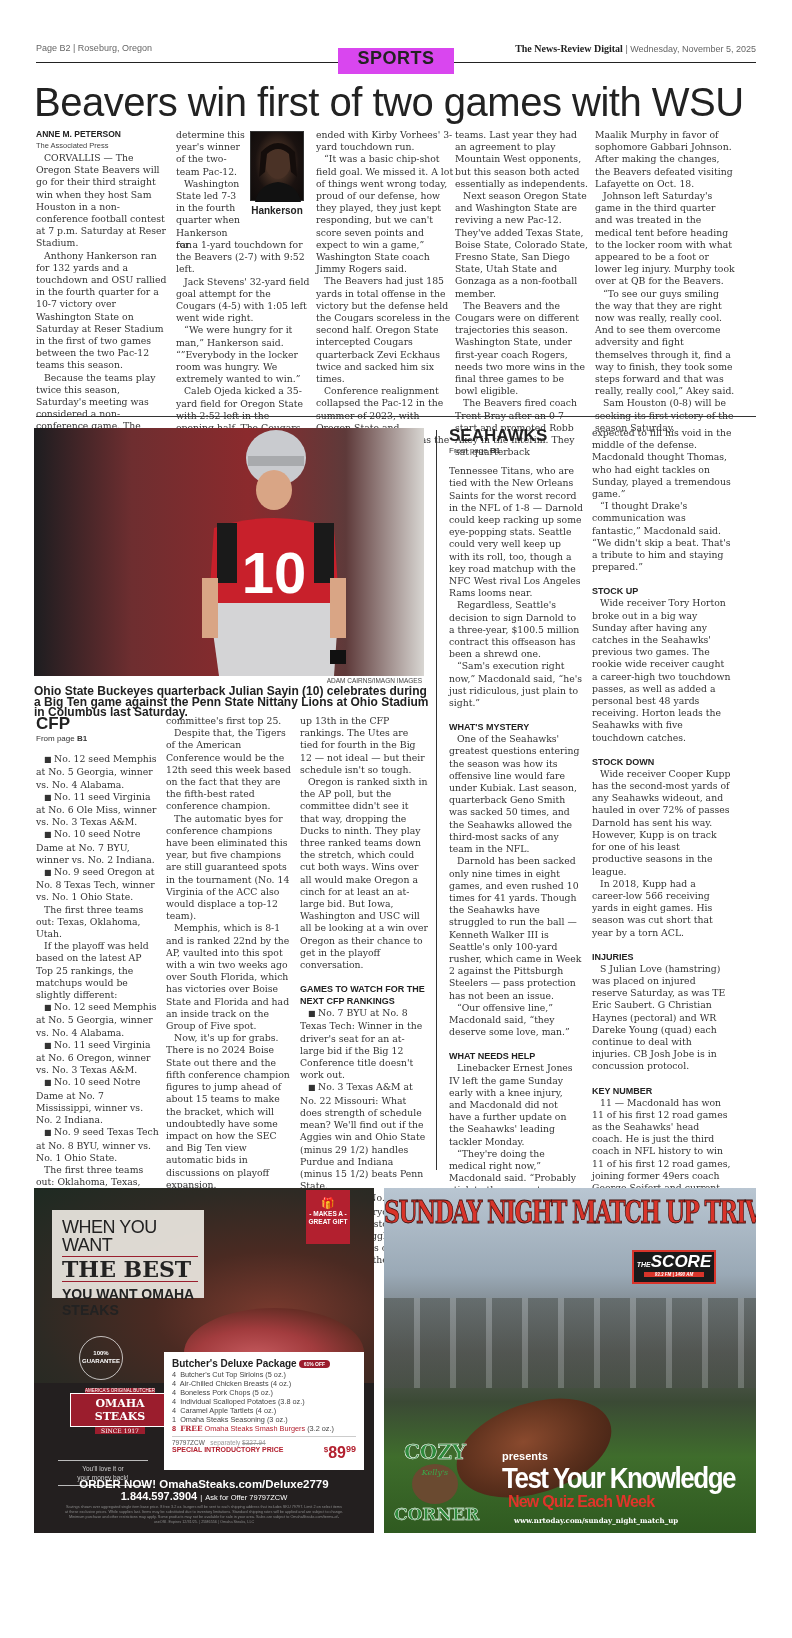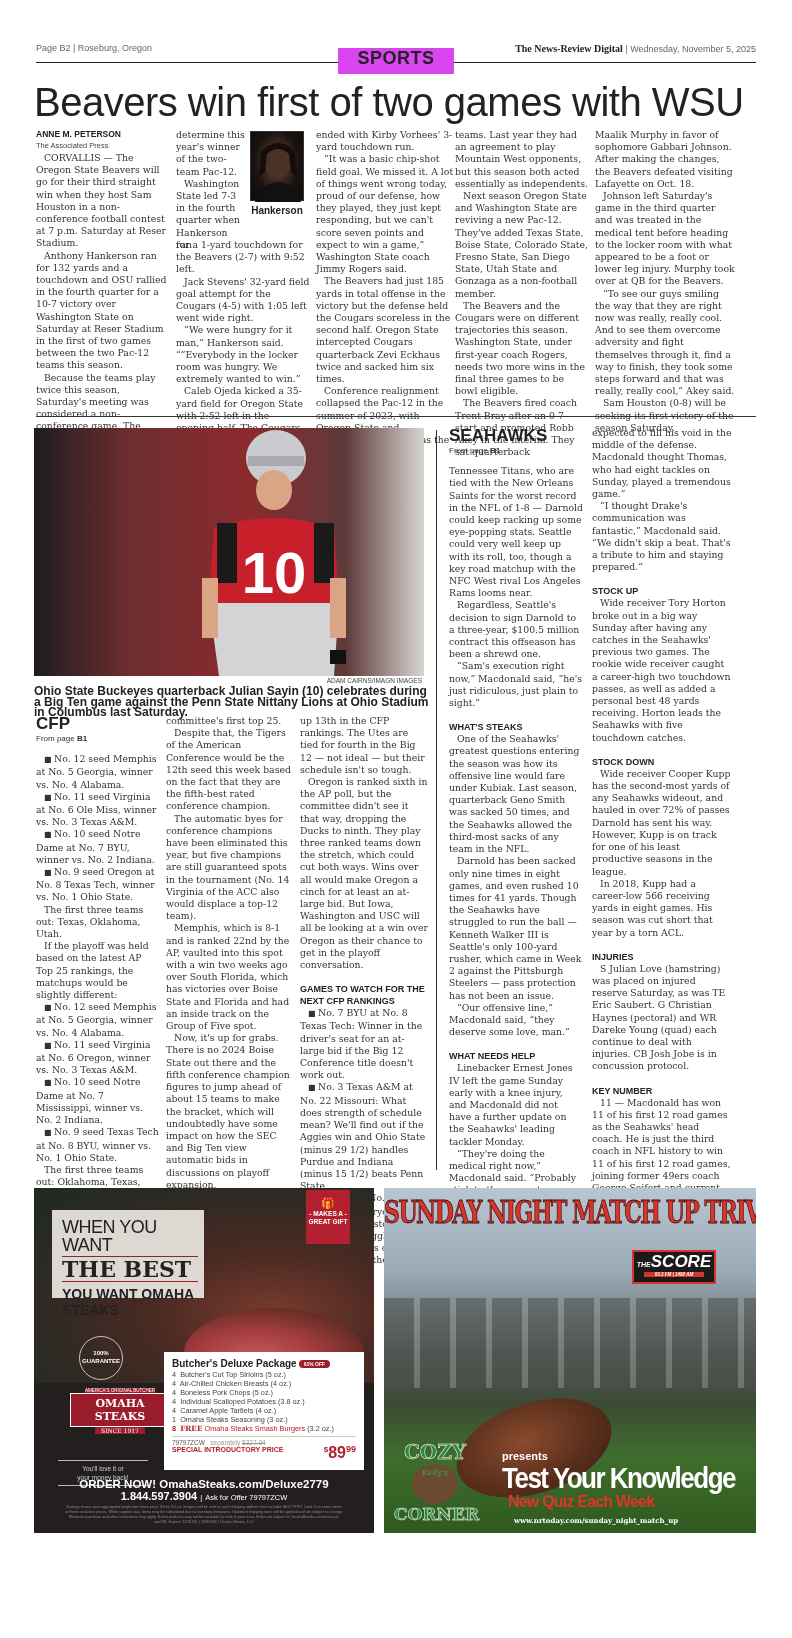--- a/index.html
+++ b/index.html
@@ -169,21 +169,21 @@
   <p class="bullet">No. 3 Texas A&amp;M at No. 22 Missouri: What does strength of schedule mean? We'll find out if the Aggies win and Ohio State (minus 29 1/2) handles Purdue and Indiana (minus 15 1/2) beats Penn State.</p>
   <p class="bullet">Auburn at No. 16 Vanderbilt: Everyone loves that Vanderbilt story. A win over a struggling team that just fired its coach is a must to keep the dream alive.</p>
 </div>
 
 <div class="abs col" style="left:449px; top:427px; width:134px;">
   <div class="sec-head">SEAHAWKS</div>
   <div class="from-page"><span>From page </span><b>B1</b></div>
   <p class="noindent">Tennessee Titans, who are tied with the New Orleans Saints for the worst record in the NFL of 1-8 — Darnold could keep racking up some eye-popping stats. Seattle could very well keep up with its roll, too, though a key road matchup with the NFC West rival Los Angeles Rams looms near.</p>
   <p>Regardless, Seattle's decision to sign Darnold to a three-year, $100.5 million contract this offseason has been a shrewd one.</p>
   <p>“Sam's execution right now,” Macdonald said, “he's just ridiculous, just plain to sight.”</p>
-  <div class="subhead">WHAT'S STEAKS</div>
+  <div class="subhead">WHAT'S MYSTERY</div>
   <p>One of the Seahawks' greatest questions entering the season was how its offensive line would fare under Kubiak. Last season, quarterback Geno Smith was sacked 50 times, and the Seahawks allowed the third-most sacks of any team in the NFL.</p>
   <p>Darnold has been sacked only nine times in eight games, and even rushed 10 times for 41 yards. Though the Seahawks have struggled to run the ball — Kenneth Walker III is Seattle's only 100-yard rusher, which came in Week 2 against the Pittsburgh Steelers — pass protection has not been an issue.</p>
   <p>“Our offensive line,” Macdonald said, “they deserve some love, man.”</p>
   <div class="subhead">WHAT NEEDS HELP</div>
   <p>Linebacker Ernest Jones IV left the game Sunday early with a knee injury, and Macdonald did not have a further update on the Seahawks' leading tackler Monday.</p>
   <p>“They're doing the medical right now,” Macdonald said. “Probably stick to the same story as last night—not season ending, but we're going to be working through his knee.”</p>
   <p>Macdonald said he expects to have more of an update by Wednesday. If Jones is sidelined for an extended period of time, third-year linebacker Drake Thomas would be</p>
 </div>
 
 <div class="abs col" style="left:592px; top:427px; width:140px;">

